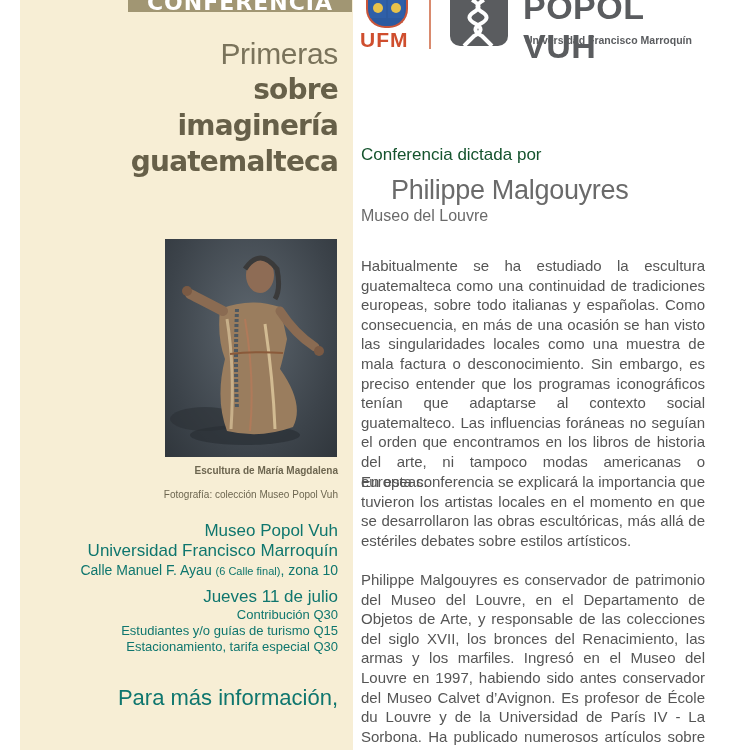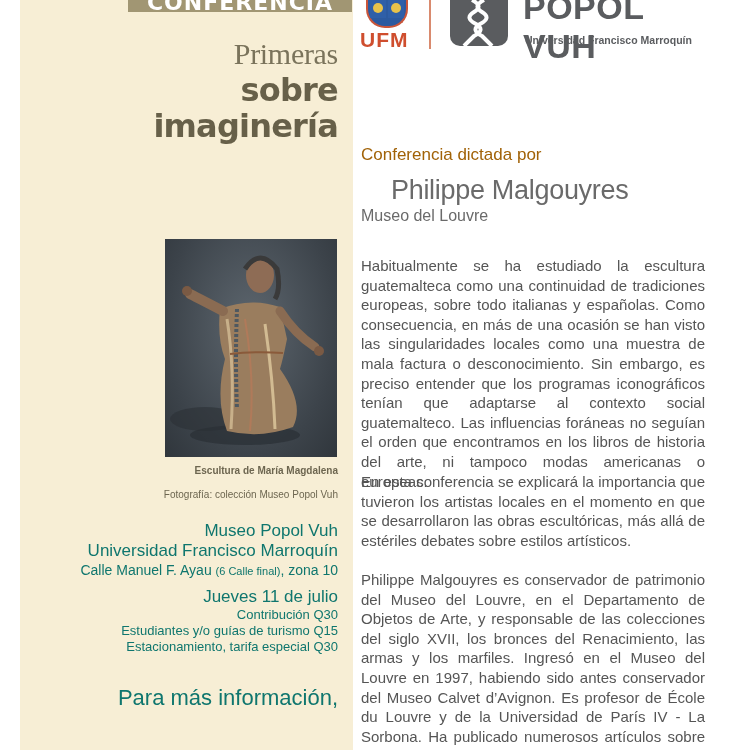--- a/index.html
+++ b/index.html
@@ -1,22 +1,22 @@
 <!DOCTYPE html>
 <html><head>
 <meta charset="utf-8">
 <style>
   html, body { margin:0; padding:0; }
   body { width:750px; height:750px; overflow:hidden; background:#ffffff; position:relative; font-family:"DejaVu Sans", sans-serif; }
   .left { position:absolute; left:0; top:0; width:333px; height:750px; background:#f7eed5;margin-left:20px; }
   .banner { position:absolute; left:108px; top:0; width:224px; height:12px; background:#a19673; overflow:hidden; }
   .banner span { position:absolute; left:0; right:0; bottom:-2px; text-align:center; color:#fff; font-weight:bold; font-size:22px; line-height:22px; letter-spacing:1px; }
   .title { position:absolute; right:15px; top:36px; text-align:right; color:#6d6650; }
-  .title .light { font-size:30px; line-height:36px; font-weight:300; font-family:Liberation Serif, serif; letter-spacing:-0.3px; color:#7a735b;}
-  .title .bold { font-size:32px; line-height:36px; font-weight:bold; font-family:"DejaVu Sans", sans-serif; letter-spacing:-0.8px; color:#676049;}
+  .title .light { font-size:30px; line-height:36px; font-weight:300; font-family:Liberation Sans, sans-serif; letter-spacing:-0.3px; color:#7a735b;}
+  .title .bold { font-size:28px; line-height:36px; font-weight:bold; font-family:"DejaVu Sans", sans-serif; letter-spacing:-0.8px; color:#676049;}
   .photo { position:absolute; left:145px; top:239px; width:172px; height:218px; background:radial-gradient(ellipse at 50% 40%, #5d666e 0%, #3c434a 70%, #30363c 100%); overflow:hidden; }
   .caption { position:absolute; right:15px; text-align:right; color:#6d6650; font-family:"Liberation Sans", sans-serif; }
   .cap1 { top:465px; font-size:10px; font-weight:bold; }
   .cap2 { top:489px; font-size:10px; }
   .info { position:absolute; right:15px; text-align:right; color:#0f766e; font-family:"Liberation Sans", sans-serif; }
   .venue { top:521px; font-size:17px; line-height:20px; }
   .venue .small { font-size:14px; line-height:18px; }
   .venue .tiny { font-size:11px; }
   .when { top:587px; font-size:17px; line-height:20px; }
   .when .small { font-size:13px; line-height:16px; }
@@ -24,40 +24,41 @@
 
   .logos { position:absolute; left:360px; top:0; height:55px; width:360px; }
   .ufm-shield { position:absolute; left:6px; top:0; width:38px; height:26px; border:2px solid #c9553a; border-top:none; border-radius:0 0 19px 19px; background:#2c5aa0; }
   .ufm-text { position:absolute; left:0; top:28px; font-size:21px; font-weight:bold; color:#cf4e2e; font-family:"Liberation Sans", sans-serif; letter-spacing:1px; }
   .divider { position:absolute; left:69px; top:0; width:2px; height:49px; background:#d98a6e; }
   .pv-icon { position:absolute; left:90px; top:0; width:58px; height:46px; background:#5a5c5f; border-radius:0 0 10px 10px; }
   .pv-title { position:absolute; left:163px; top:-12px; font-size:34px; font-weight:bold; color:#5a5c5f; font-family:"Liberation Sans", sans-serif; letter-spacing:0.5px; }
   .pv-sub { position:absolute; left:165px; top:34px; font-size:10.5px; font-weight:bold; color:#5a5c5f; font-family:"Liberation Sans", sans-serif; }
 
   .right { position:absolute; left:361px; width:344px; color:#5a5a5a; font-family:"Liberation Sans", sans-serif; }
-  .by { top:145px; font-size:17px; color:#a16207; font-weight:300; }
+  .by { top:145px; font-size:17px; color:#14532d; font-weight:300; }
   .speaker { top:175px; font-size:27px; color:#6a6a6a; letter-spacing:-0.3px;margin-left:30px; }
   .aff { top:207px; font-size:16px; color:#6a6a6a; }
   .para { font-size:15px; line-height:19.6px; text-align:justify; color:#555; }
   .p1 { top:256px; }
   .p2 { top:472px; }
   .p3 { top:570px; }
 </style>
 </head>
 <body>
 
 <div class="left">
   <div class="banner">
     <span>CONFERENCIA</span>
   </div>
 
   <div class="title">
     <div class="light">Primeras</div>
     <div class="bold">sobre</div>
     <div class="bold">imaginería</div>
+    <div class="bold">guatemalteca</div>
   </div>
 
   <div class="photo">
     <svg width="172" height="218" viewBox="0 0 172 218">
       <ellipse cx="80" cy="196" rx="55" ry="10" fill="#2a2f34" opacity="0.7"></ellipse>
       <ellipse cx="40" cy="180" rx="35" ry="12" fill="#2b3035" opacity="0.6"></ellipse>
       <path d="M55 70 Q85 58 115 68 L122 100 Q118 120 115 130 Q140 165 128 188 Q95 200 62 192 Q50 160 60 120 Q52 100 55 70Z" fill="#9a7d5e"></path>
       <path d="M62 80 Q70 130 66 190" stroke="#c8b08a" stroke-width="3" fill="none"></path>
       <path d="M80 80 Q90 140 85 192" stroke="#b07a5a" stroke-width="2" fill="none"></path>
       <path d="M100 85 Q108 140 110 190" stroke="#d2bb92" stroke-width="3" fill="none"></path>

